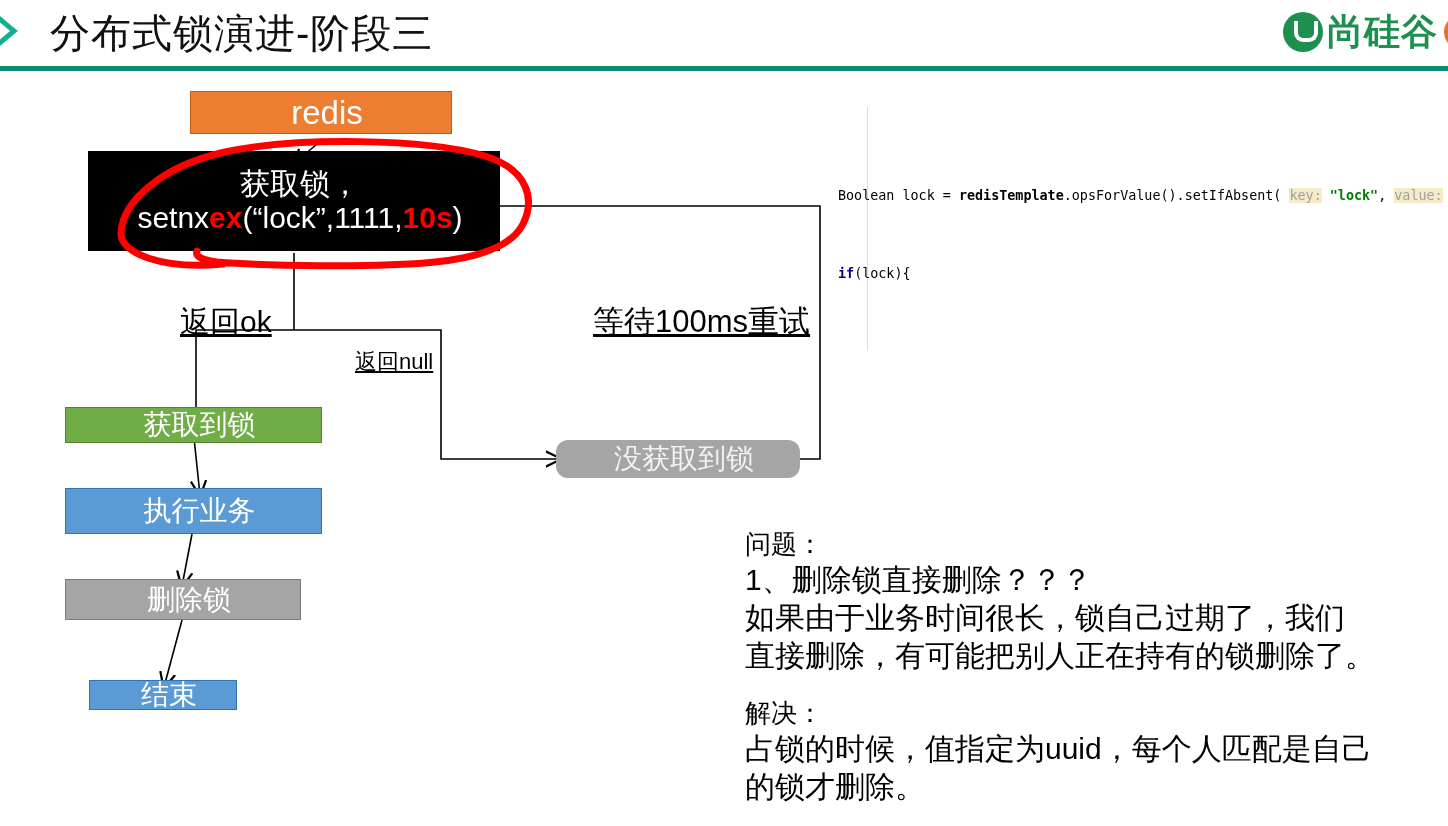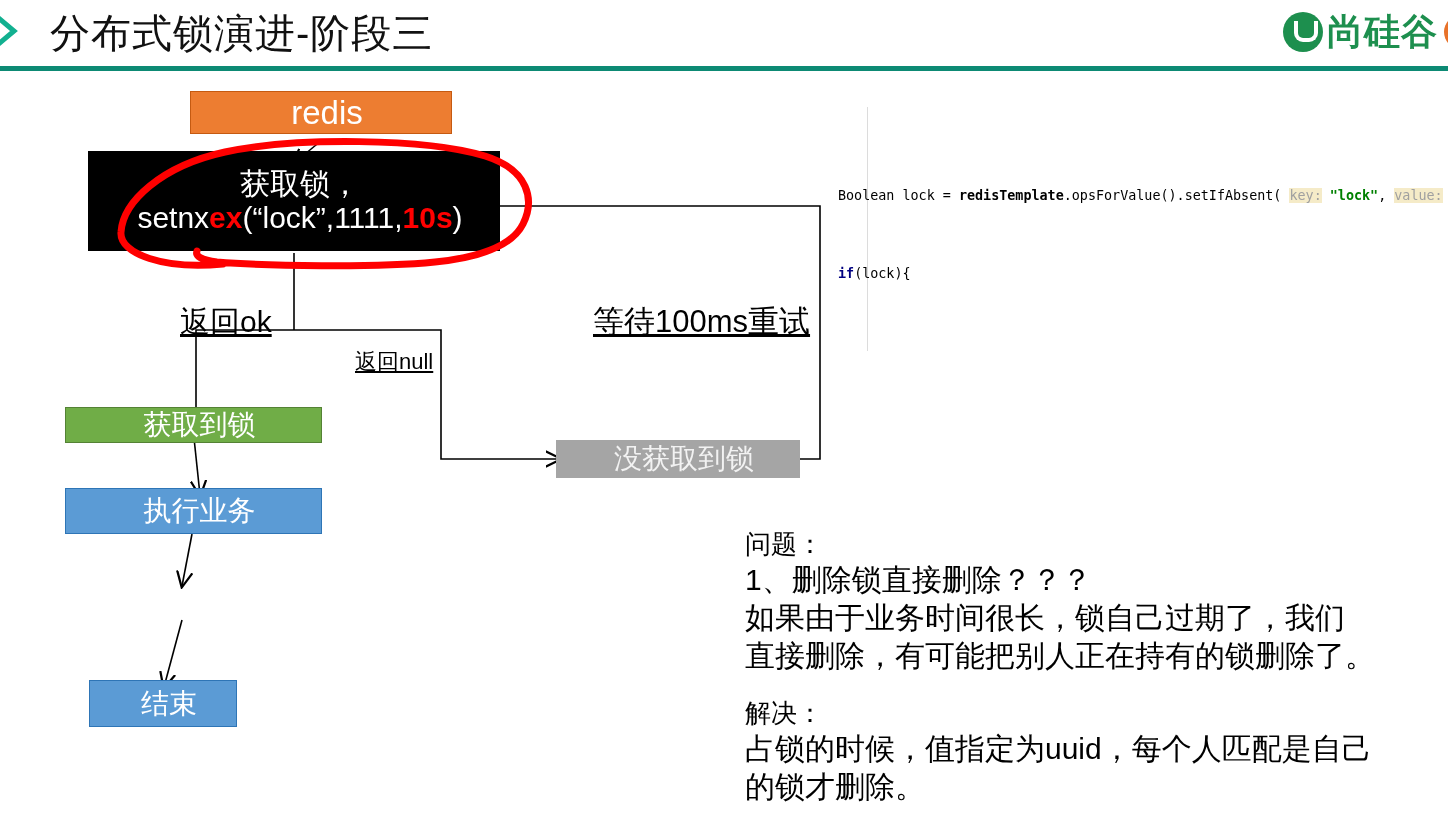--- a/index.html
+++ b/index.html
@@ -44,22 +44,22 @@
   #box-redis{left:190px;top:91px;width:262px;height:43px;background:#ED7D31;border:1px solid #C55A11;
              font-size:33px;}
   #box-black{left:88px;top:151px;width:412px;height:100px;background:#000;flex-direction:column;
              justify-content:center;line-height:1.12;}
   #box-black .l1{font-size:30px;color:#fff;}
   #box-black .l2{font-size:30px;color:#fff;white-space:nowrap;}
   #box-black .hl{color:#FF0000;font-weight:bold;}
   #box-got{left:65px;top:407px;width:257px;height:36px;background:#70AD47;border:1px solid #548235;font-size:28px;}
   #box-exec{left:65px;top:488px;width:257px;height:46px;background:#5B9BD5;border:1px solid #2E75B6;font-size:28px;}
   #box-del{left:65px;top:579px;width:236px;height:41px;background:#A5A5A5;border:1px solid #7B7B7B;font-size:28px;}
-  #box-end{left:89px;top:680px;width:148px;height:47px;background:#5B9BD5;border:1px solid #2E75B6;font-size:28px;}
-  #box-fail{left:556px;top:440px;width:244px;height:38px;background:#A5A5A5;font-size:28px;color:#F2F2F2;}
+  #box-end{left:89px;top:680px;width:148px;height:30px;background:#5B9BD5;border:1px solid #2E75B6;font-size:28px;}
+  #box-fail{left:556px;top:440px;width:244px;height:38px;background:#A5A5A5;font-size:28px;color:#F2F2F2;border-radius:12px;}
 
   
   .flabel{position:absolute;color:#000;white-space:nowrap;text-decoration:underline;}
   #lbl-ok{left:180px;top:302px;font-size:30px;}
   #lbl-null{left:343px;top:347px;font-size:22px;margin-left:12px;}
   #lbl-wait{left:593px;top:301px;font-size:31px;}
 
   
   #wires{position:absolute;left:0;top:0;width:1448px;height:826px;pointer-events:none;}
 
@@ -142,20 +142,21 @@
              C424,34 430,64 418,88 C406,112 370,122 330,126 C270,132 160,130 112,126
              C96,124 90,120 92,115" fill="none" stroke="#FF0000" stroke-width="7" stroke-linecap="round"></path>
   </svg>
 
   <div class="flabel" id="lbl-ok">返回ok</div>
   <div class="flabel" id="lbl-null">返回null</div>
   <div class="flabel" id="lbl-wait">等待100ms重试</div>
 
   <div class="fbox" id="box-got">获取到锁</div>
   <div class="fbox" id="box-exec">执行业务</div>
+  <div class="fbox" id="box-del">删除锁</div>
   <div class="fbox" id="box-end">结束</div>
   <div class="fbox" id="box-fail">没获取到锁</div>
 
   <div id="code">
     <div id="indent-guide"></div>
 
 
     <div class="ln"><span>Boolean lock = </span><span class="c-bold">redisTemplate</span><span>.opsForValue().setIfAbsent( </span><span class="c-param c-hint">key:</span><span> </span><span class="c-str">"lock"</span><span>, </span><span class="c-param c-hint">value:</span><span> </span></div>
 
     <div class="ln"><span class="c-kw">if</span><span>(lock){</span></div>

